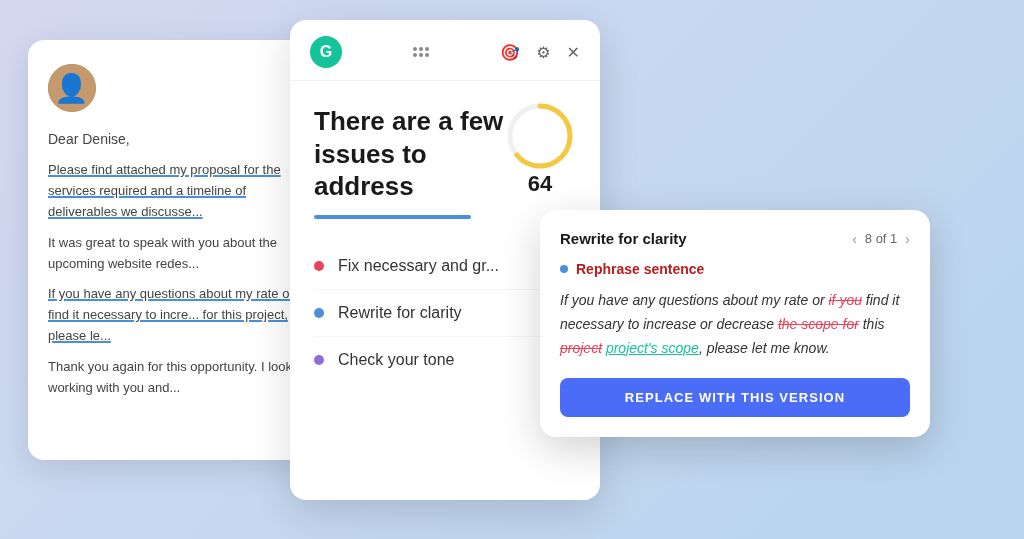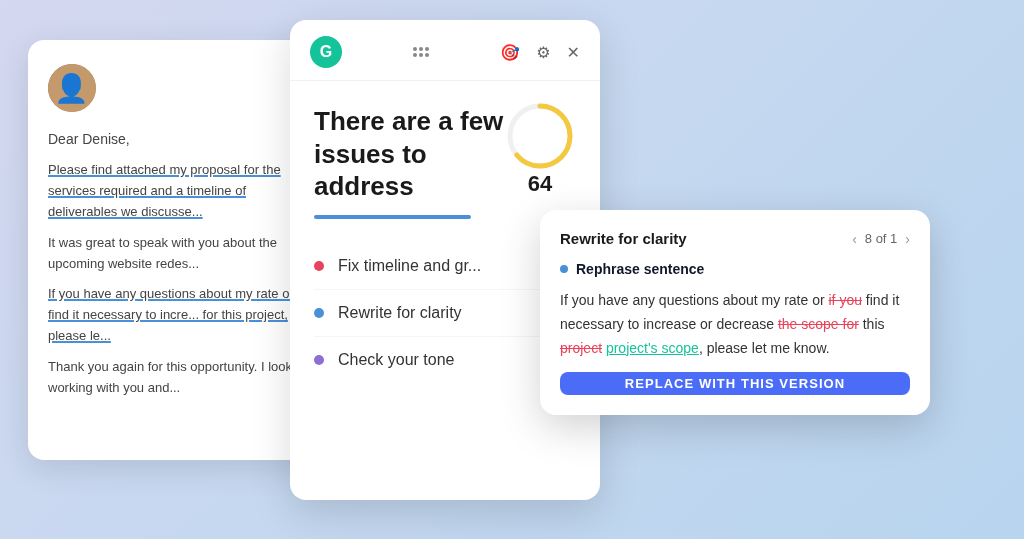--- a/index.html
+++ b/index.html
@@ -233,46 +233,47 @@
     }
     .rewrite-sub-dot {
       width: 8px;
       height: 8px;
       background: #4A90D9;
       border-radius: 50%;
     }
     .rewrite-sub-label {
       font-size: 14px;
       font-weight: 600;
-      color: #0f172a;
+      color: #b91c1c;
     }
 
     .rewrite-text {
       font-size: 14px;
       line-height: 1.7;
       color: #333;
-      margin-bottom: 12px;
+      margin-bottom: 18px;
+      font-style: italic;
     }
     .strikethrough {
       text-decoration: line-through;
       color: #E8435A;
     }
     .green-text {
       color: #15C39A;
       text-decoration: underline;
       text-decoration-color: #15C39A;
     }
 
     .replace-button {
       width: 100%;
       background: #4A6CF7;
       color: white;
       border: none;
       border-radius: 8px;
-      padding: 4px;
+      padding: 12px;
       font-size: 13px;
       font-weight: 700;
       letter-spacing: 0.08em;
       text-transform: uppercase;
       cursor: pointer;
     }
   </style>
 </head>
 <body>
 
@@ -315,21 +316,21 @@
         <circle cx="36" cy="36" r="30" fill="none" stroke="#F5C842" stroke-width="5" stroke-dasharray="188.5" stroke-dashoffset="67.9" stroke-linecap="round"></circle>
       </svg>
       <div class="score-number">64</div>
     </div>
 
     <div class="progress-bar"></div>
 
     <ul class="issue-list">
       <li class="issue-item">
         <span class="issue-dot dot-red"></span>
-        <span class="issue-label">Fix timeline and gr...</span>
+        <span class="issue-label">Fix necessary and gr...</span>
       </li>
       <li class="issue-item">
         <span class="issue-dot dot-blue"></span>
         <span class="issue-label">Rewrite for clarity</span>
       </li>
       <li class="issue-item">
         <span class="issue-dot dot-purple"></span>
         <span class="issue-label">Check your tone</span>
       </li>
     </ul>

